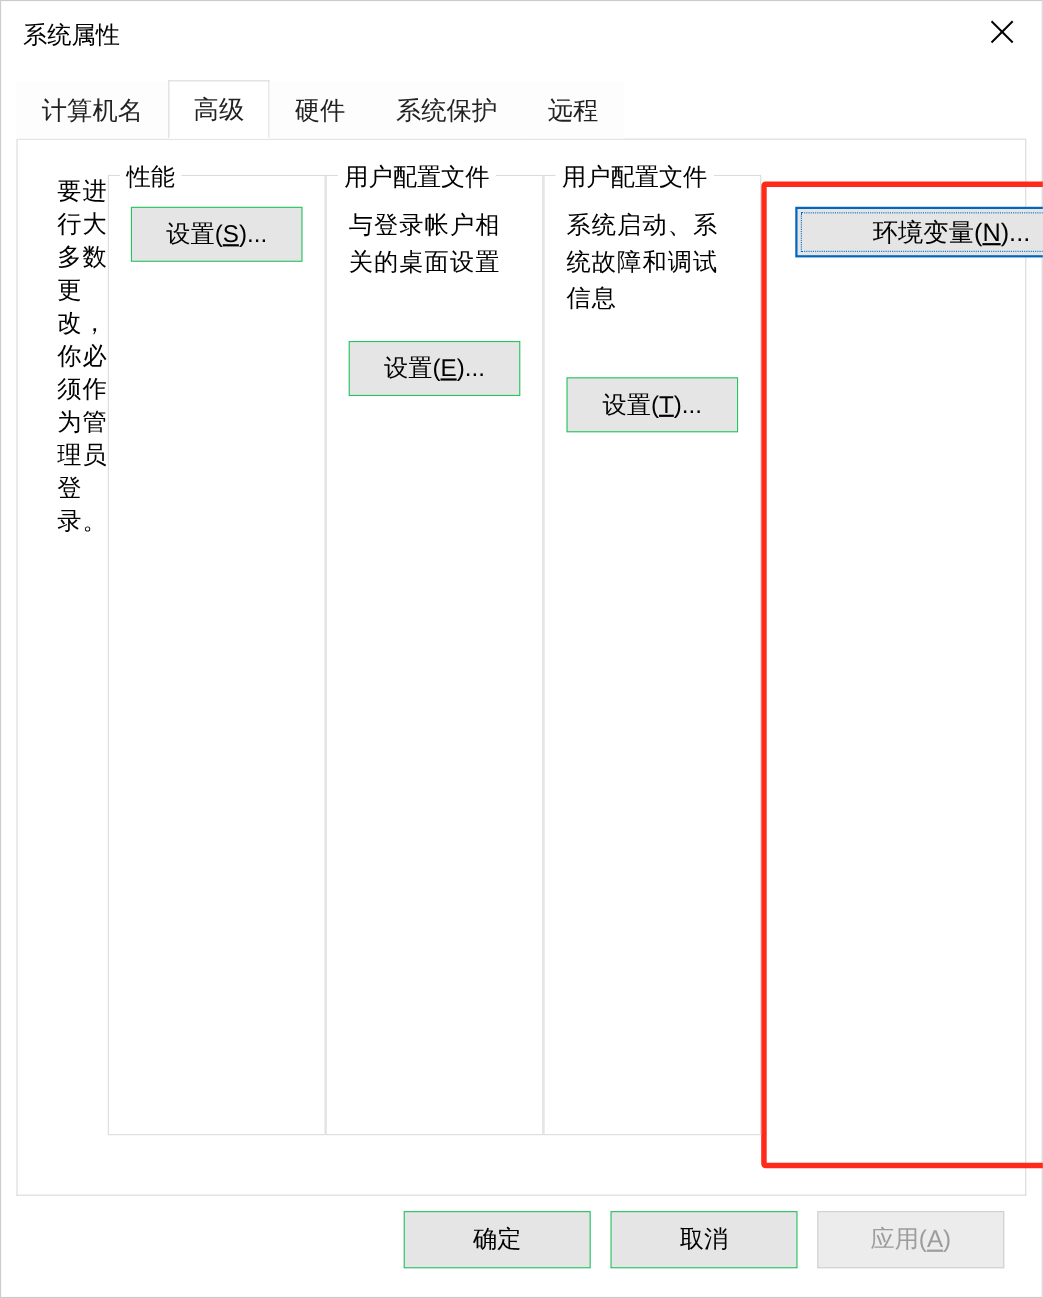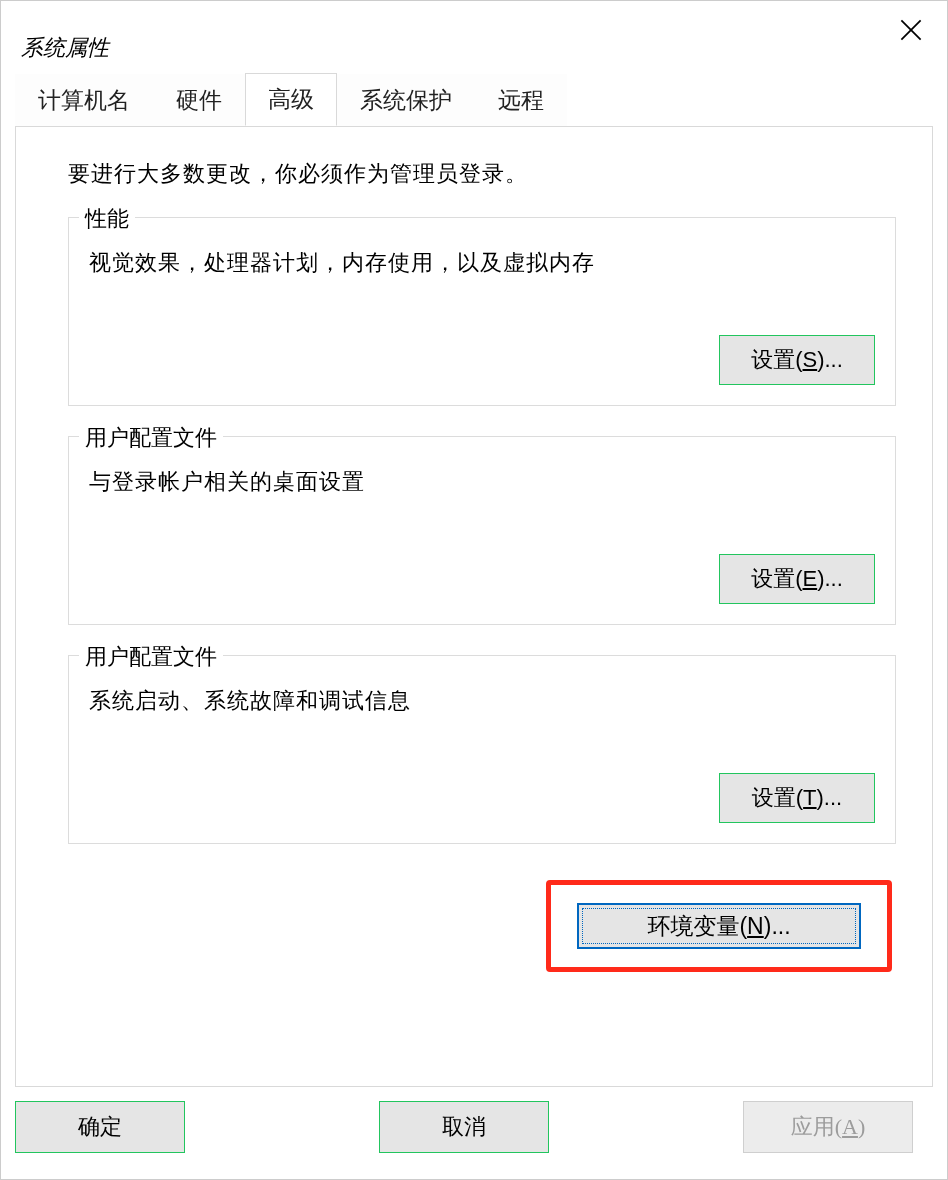--- a/index.html
+++ b/index.html
@@ -12,23 +12,22 @@
     color: #000000;
     overflow: hidden;
   }
   .window {
     width: 948px; height: 1180px;
     display: flex; flex-direction: column;
     border: 1px solid #cccccc;
   }
   .titlebar {
     height: 62px;
-    display: flex; align-items: flex-end;
+    display: flex; align-items: center;
     padding: 0 4px 0 20px;
-    font-style: italic;
   }
   .titlebar-title { flex: 1; font-size: 22px; }
   .close-btn {
     width: 64px; height: 62px;
     display: flex; align-items: center; justify-content: center;
     cursor: pointer;
   }
   .close-btn svg { width: 22px; height: 22px; }
   .tabs-row {
     margin: 16px 14px 0 14px;
@@ -51,22 +50,22 @@
   .tab.active {
     border: 1px solid #d9d9d9;
     border-bottom: 1px solid #ffffff;
     background: #ffffff;
   }
   .tab-panel {
     flex: 1;
     margin: 0 14px;
     border: 1px solid #d9d9d9;
     border-top: none;
-    padding: 32px 36px 24px 52px;
-    display: flex; flex-direction: column;
+    padding: 32px 36px 24px 36px;
+    display: flex; flex-direction: row;
   }
   .intro {
     font-size: 22px;
     margin-bottom: 28px;
     letter-spacing: 1px;
   }
   .fieldset {
     position: relative;
     border: 1px solid #dcdcdc;
     margin-bottom: 30px;
@@ -127,26 +126,25 @@
     border: 2px solid #0067c0;
     outline: 1px dotted #0067c0;
     outline-offset: -6px;
     cursor: pointer;
     display: inline-flex;
     align-items: center; justify-content: center;
   }
   .bottom-bar {
     height: 80px;
     display: flex;
-    justify-content: space-between;
+    justify-content: flex-end;
     align-items: center;
     gap: 18px;
     padding: 0 20px 0 0;
     margin: 0 14px 12px 14px;
-    font-family: Liberation Serif, serif;
   }
   .bottom-bar .btn { min-width: 170px; height: 52px; }
 </style>
 </head>
 <body>
 
 <div class="window">
 
   <div class="titlebar">
     <div class="titlebar-title">系统属性</div>
@@ -155,33 +153,32 @@
         <svg viewBox="0 0 16 16">
             <line x1="1" y1="1" x2="15" y2="15" stroke="#000" stroke-width="1.3"></line>
             <line x1="15" y1="1" x2="1" y2="15" stroke="#000" stroke-width="1.3"></line>
           </svg>
       </span>
     </div>
   </div>
 
   <div class="tabs-row">
     <div class="tab">计算机名</div>
+    <div class="tab active">高级</div>
     <div class="tab">硬件</div>
-    <div class="tab active">高级</div>
     <div class="tab">系统保护</div>
     <div class="tab">远程</div>
   </div>
 
   <div class="tab-panel">
 
     <div class="intro">要进行大多数更改，你必须作为管理员登录。</div>
 
     <div class="fieldset">
       <div class="fieldset-legend">性能</div>
-      <div class="fieldset-desc">视觉效果，处理器计划，内存使用，以及虚拟内存</div>
       <div class="fieldset-actions">
         <button class="btn">
           <span>设置(</span>
             <span class="u">S</span>
             <span>)...</span>
         </button>
       </div>
     </div>
 
     <div class="fieldset">

